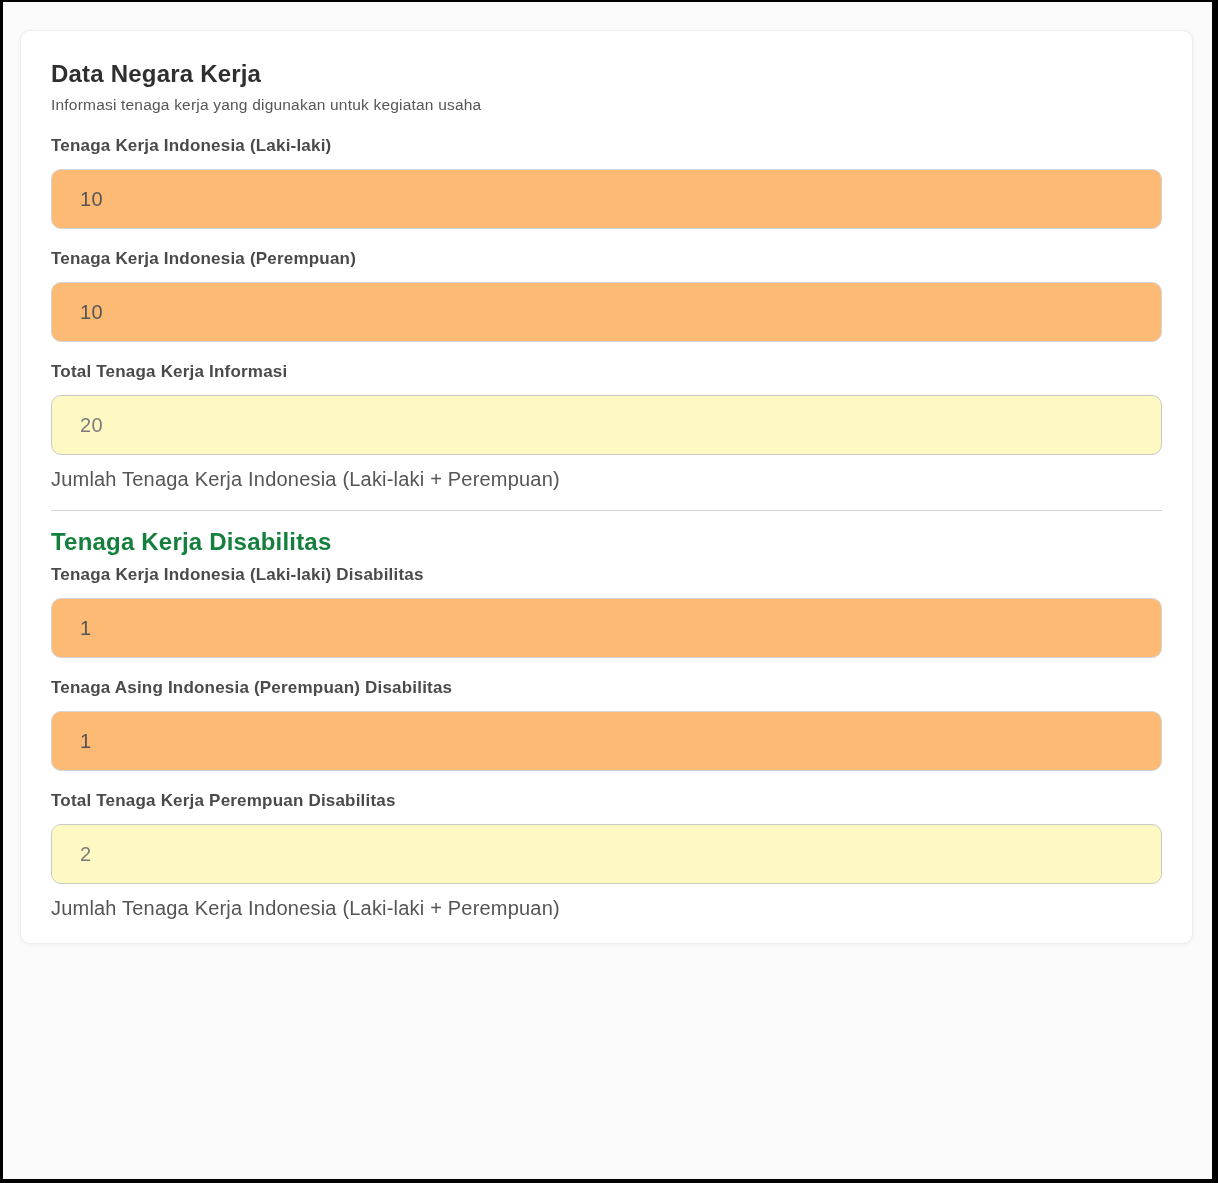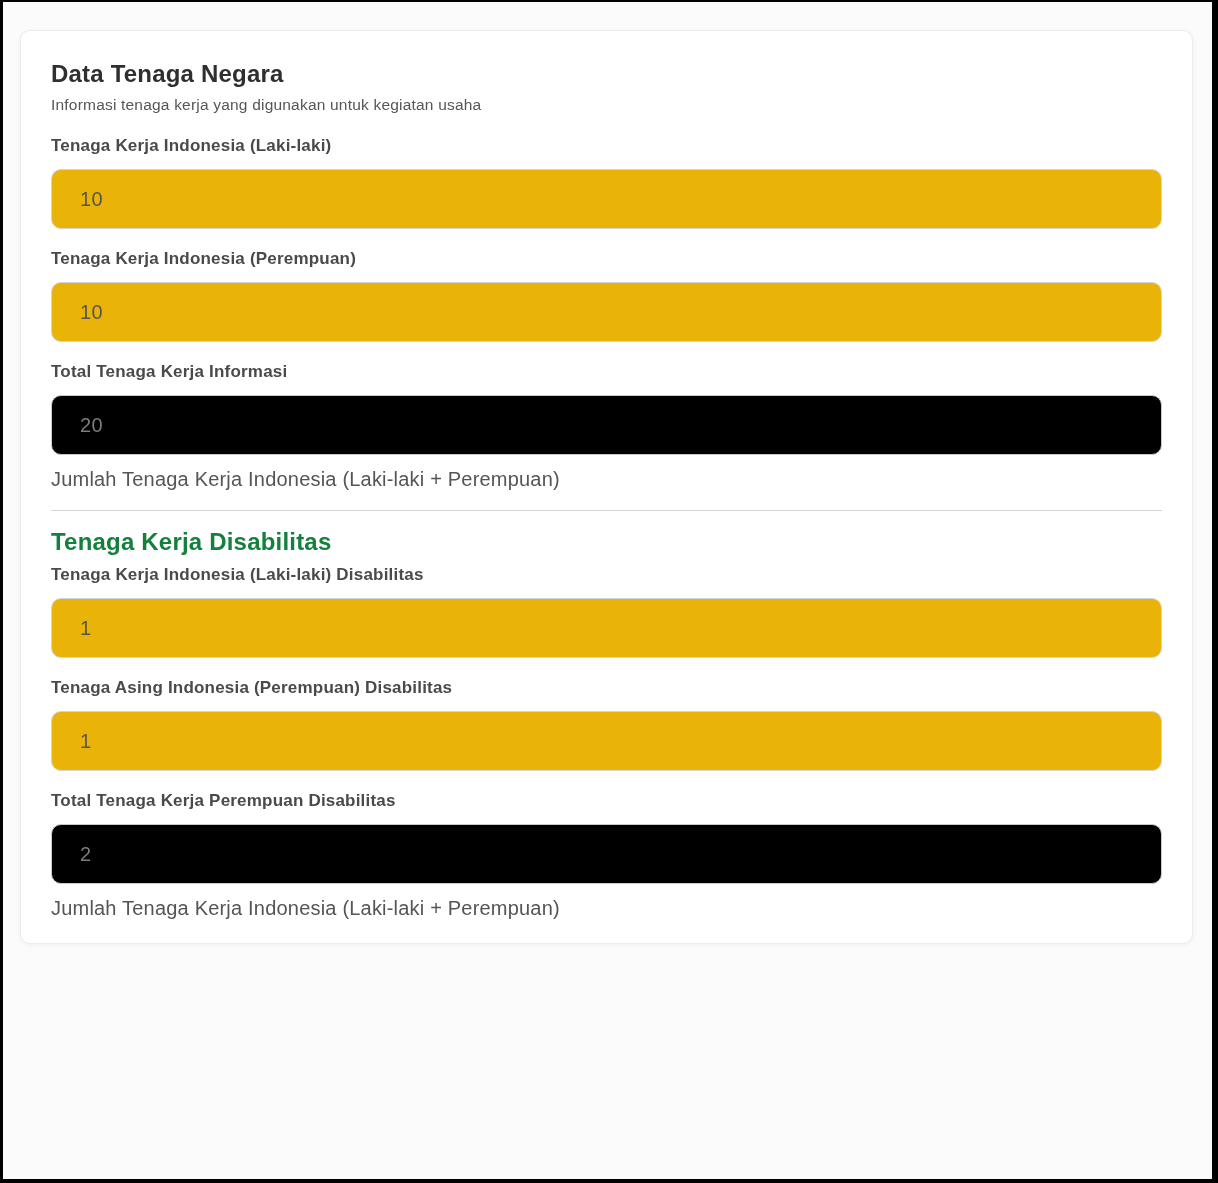--- a/index.html
+++ b/index.html
@@ -47,30 +47,30 @@
     line-height: 20px;
     letter-spacing: 0.2px;
     margin: 0 0 13px 0;
   }
   .text-input {
     display: block;
     width: 100%;
     height: 60px;
     border: 1px solid #d4d4d4;
     border-radius: 10px;
-    background: #eab308;
+    background: #fdba74;
     padding: 0 28px;
     font-family: "Liberation Sans", sans-serif;
     font-size: 20px;
     color: #555555;
     letter-spacing: 0.3px;
     outline: none;
   }
   .text-input:disabled {
-    background: #000000;
+    background: #fef9c3;
     border-color: #c9c9c9;
     color: #7c7c7c;
   }
   .helper-text {
     margin: 14px 0 0 0;
     font-size: 20px;
     color: #555555;
     line-height: 21px;
     letter-spacing: 0.2px;
   }
@@ -93,21 +93,21 @@
     color: #585858;
     line-height: 28px;
     letter-spacing: 0.2px;
   }
 </style>
 </head>
 <body>
 
 <div class="card">
 
-  <h1 class="card-title">Data Tenaga Negara</h1>
+  <h1 class="card-title">Data Negara Kerja</h1>
   <p class="card-subtitle">Informasi tenaga kerja yang digunakan untuk kegiatan usaha</p>
 
   <div class="field-group">
     <label class="field-label">Tenaga Kerja Indonesia (Laki-laki)</label>
     <input class="text-input" type="text" value="10" style="">
   </div>
 
   <div class="field-group">
     <label class="field-label">Tenaga Kerja Indonesia (Perempuan)</label>
     <input class="text-input" type="text" value="10" style="">

